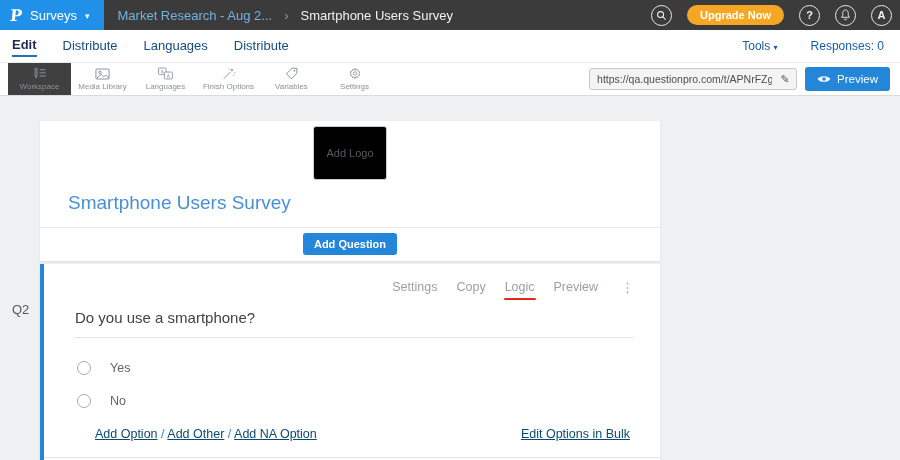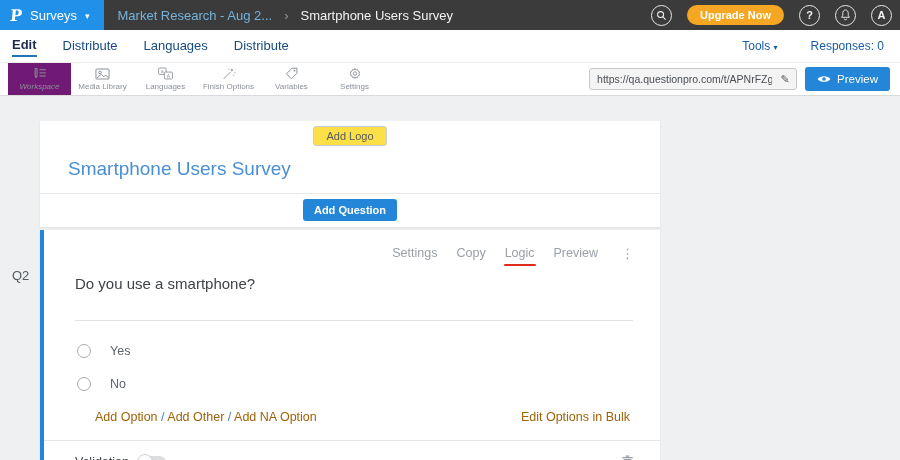--- a/index.html
+++ b/index.html
@@ -24,52 +24,52 @@
   .navbar { height:33px; background:#fff; display:flex; align-items:center; padding:0 12px; border-bottom:1px solid #ececec; }
   .nav-item { font-size:13px; color:#174a7e; margin-right:26px; cursor:pointer; padding:2px 0 3px; }
   .nav-item.active { color:#1d2b4f; font-weight:bold; border-bottom:2px solid #2373b8; }
   .navbar-right { margin-left:auto; display:flex; align-items:center; gap:33px; padding-right:4px; }
   .tools-link, .responses-text { font-size:12px; color:#1a5ea8; cursor:pointer; }
   .tools-caret { font-size:8px; }
 
   
   .toolbar { height:33px; background:#fff; border-bottom:1px solid #d8dadc; display:flex; align-items:stretch; padding-left:8px; }
   .tb-item { width:63px; display:flex; flex-direction:column; align-items:center; justify-content:center; gap:2px; cursor:pointer; }
-  .tb-item.active { background:#701a75;font-style:italic; }
+  .tb-item.active { background:#404040; }
   .tb-item svg { display:block; }
   .tb-label { font-size:8px; color:#8a9099; white-space:nowrap; }
   .url-box { margin-left:auto; align-self:center; width:208px; height:22px; background:#f4f4f4; border:1px solid #c8c8c8; border-radius:3px; display:flex; align-items:center; overflow:hidden; }
   .url-input { flex:1; border:none; background:transparent; font-size:10.5px; color:#4a4f55; padding:0 2px 0 7px; font-family:"Liberation Sans", sans-serif; outline:none; min-width:0; }
   .url-edit { width:22px; text-align:center; color:#5a5f64; font-size:11px; cursor:pointer; }
   .preview-btn { align-self:center; margin:0 10px 0 8px; background:#2386d8; color:#fff; border:none; border-radius:3px; height:24px; padding:0 12px; font-size:11.5px; display:flex; align-items:center; gap:6px; cursor:pointer; }
 
   
   .content { height:372px; padding-top:25px; position:relative; }
   .card { width:620px; margin-left:40px; background:#fff; box-shadow:0 1px 2px rgba(0,0,0,0.08); }
 
   .logo-row { padding:5px 0 3px; text-align:center; }
-  .add-logo-btn { background:#fde047; border:1px solid #c9ccd0; border-radius:3px; font-size:11px; color:#555a60; padding:3px 12px; cursor:pointer; }
+  .add-logo-btn { background:#000000; border:1px solid #c9ccd0; border-radius:3px; font-size:11px; color:#555a60; padding:20px 12px; cursor:pointer; }
   .survey-title { padding:9px 28px 13px; font-size:19px; color:#4a8fd4; cursor:text; }
   .hdiv { border-top:1px solid #e6e8ea; }
   .aq-row { padding:5px 0 6px; text-align:center; }
   .add-q-btn { background:#2386d8; border:none; border-radius:3px; color:#fff; font-size:11px; font-weight:bold; padding:5px 11px; cursor:pointer; }
 
   .q-card { margin-top:3px; border-left:4px solid #2386d8; position:relative; }
   .q-num { position:absolute; left:-32px; top:38px; font-size:13px; color:#55595e; }
   .tabs-row { display:flex; justify-content:flex-end; align-items:center; gap:19px; padding:16px 22px 0 0; font-size:12.5px; color:#9aa0a8; }
   .tab { cursor:pointer; position:relative; }
   .tab.active::after { content:""; position:absolute; left:-1px; right:-1px; bottom:-6px; height:2.5px; background:#df2b1e; border-radius:2px; }
   .kebab { font-size:13px; color:#9aa0a8; cursor:pointer; letter-spacing:0; line-height:1; padding:0 4px; }
-  .q-text { margin:15px 27px 0 31px; padding-bottom:28px; border-bottom:1px solid #dfe1e4; font-size:15px; color:#3f4348; cursor:text; }
+  .q-text { margin:15px 27px 0 31px; padding-bottom:11px; border-bottom:1px solid #dfe1e4; font-size:15px; color:#3f4348; cursor:text; }
   .opts { margin:23px 0 0 33px; }
   .opt-row { display:flex; align-items:flex-end; gap:19px; margin-bottom:19px; cursor:pointer; }
   .radio { width:14px; height:14px; border:1.5px solid #a6abb1; border-radius:50%; background:#fff; flex:0 0 auto; }
   .opt-label { font-size:12.5px; color:#5f656c; }
   .links-row { display:flex; justify-content:space-between; margin:1px 30px 0 51px; padding-bottom:16px; font-size:12.5px; }
-  .blue-link { color:#a16207; cursor:pointer; }
+  .blue-link { color:#0c4a6e; cursor:pointer;text-decoration:underline; }
   .slash { color:#4285d0; }
   .validation-row { border-top:1px solid #e3e5e7; height:43px; display:flex; align-items:center; padding:0 26px 0 31px; }
   .validation-label { font-size:12.5px; color:#3f4348; }
   .toggle { position:relative; width:27px; height:13px; background:#dcdee0; border-radius:7px; margin-left:10px; cursor:pointer; }
   .toggle-knob { position:absolute; left:-2px; top:-2px; width:16px; height:16px; background:#fdfdfd; border:1px solid #cfd3d6; border-radius:50%; box-shadow:0 1px 1px rgba(0,0,0,0.15); }
   .trash-btn { margin-left:auto; cursor:pointer; line-height:0; }
 </style>
 </head>
 <body>
 

